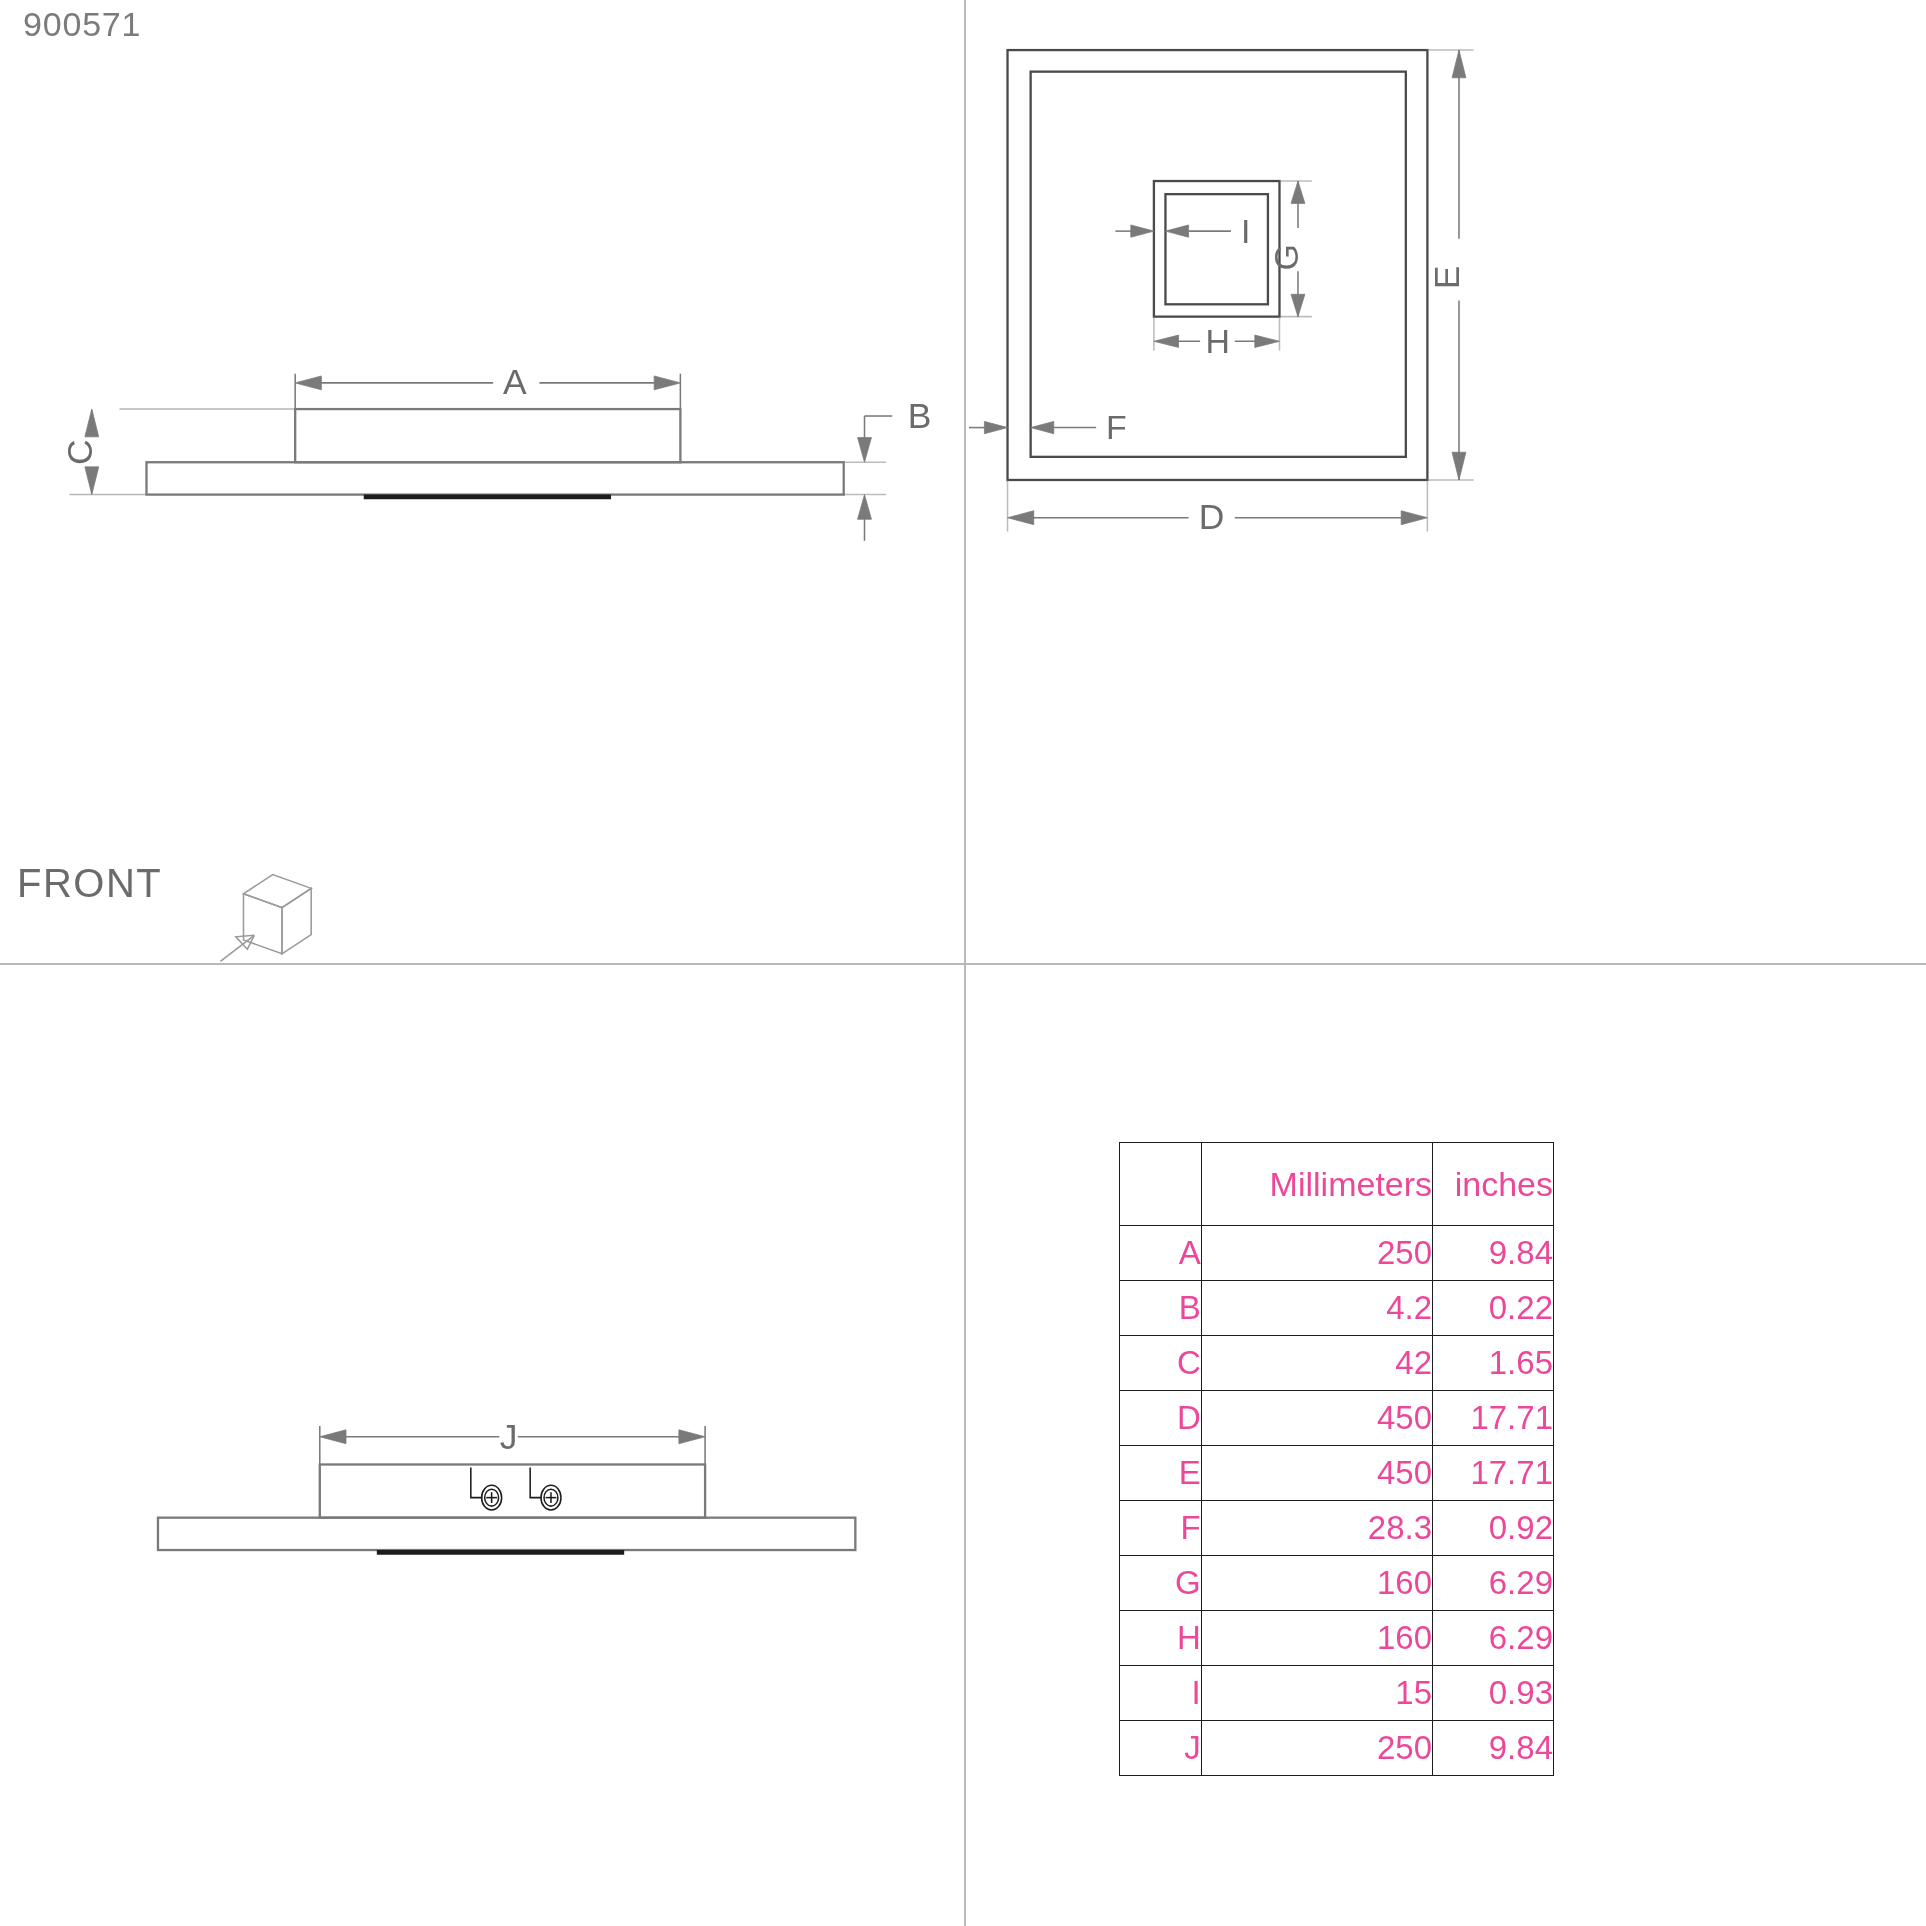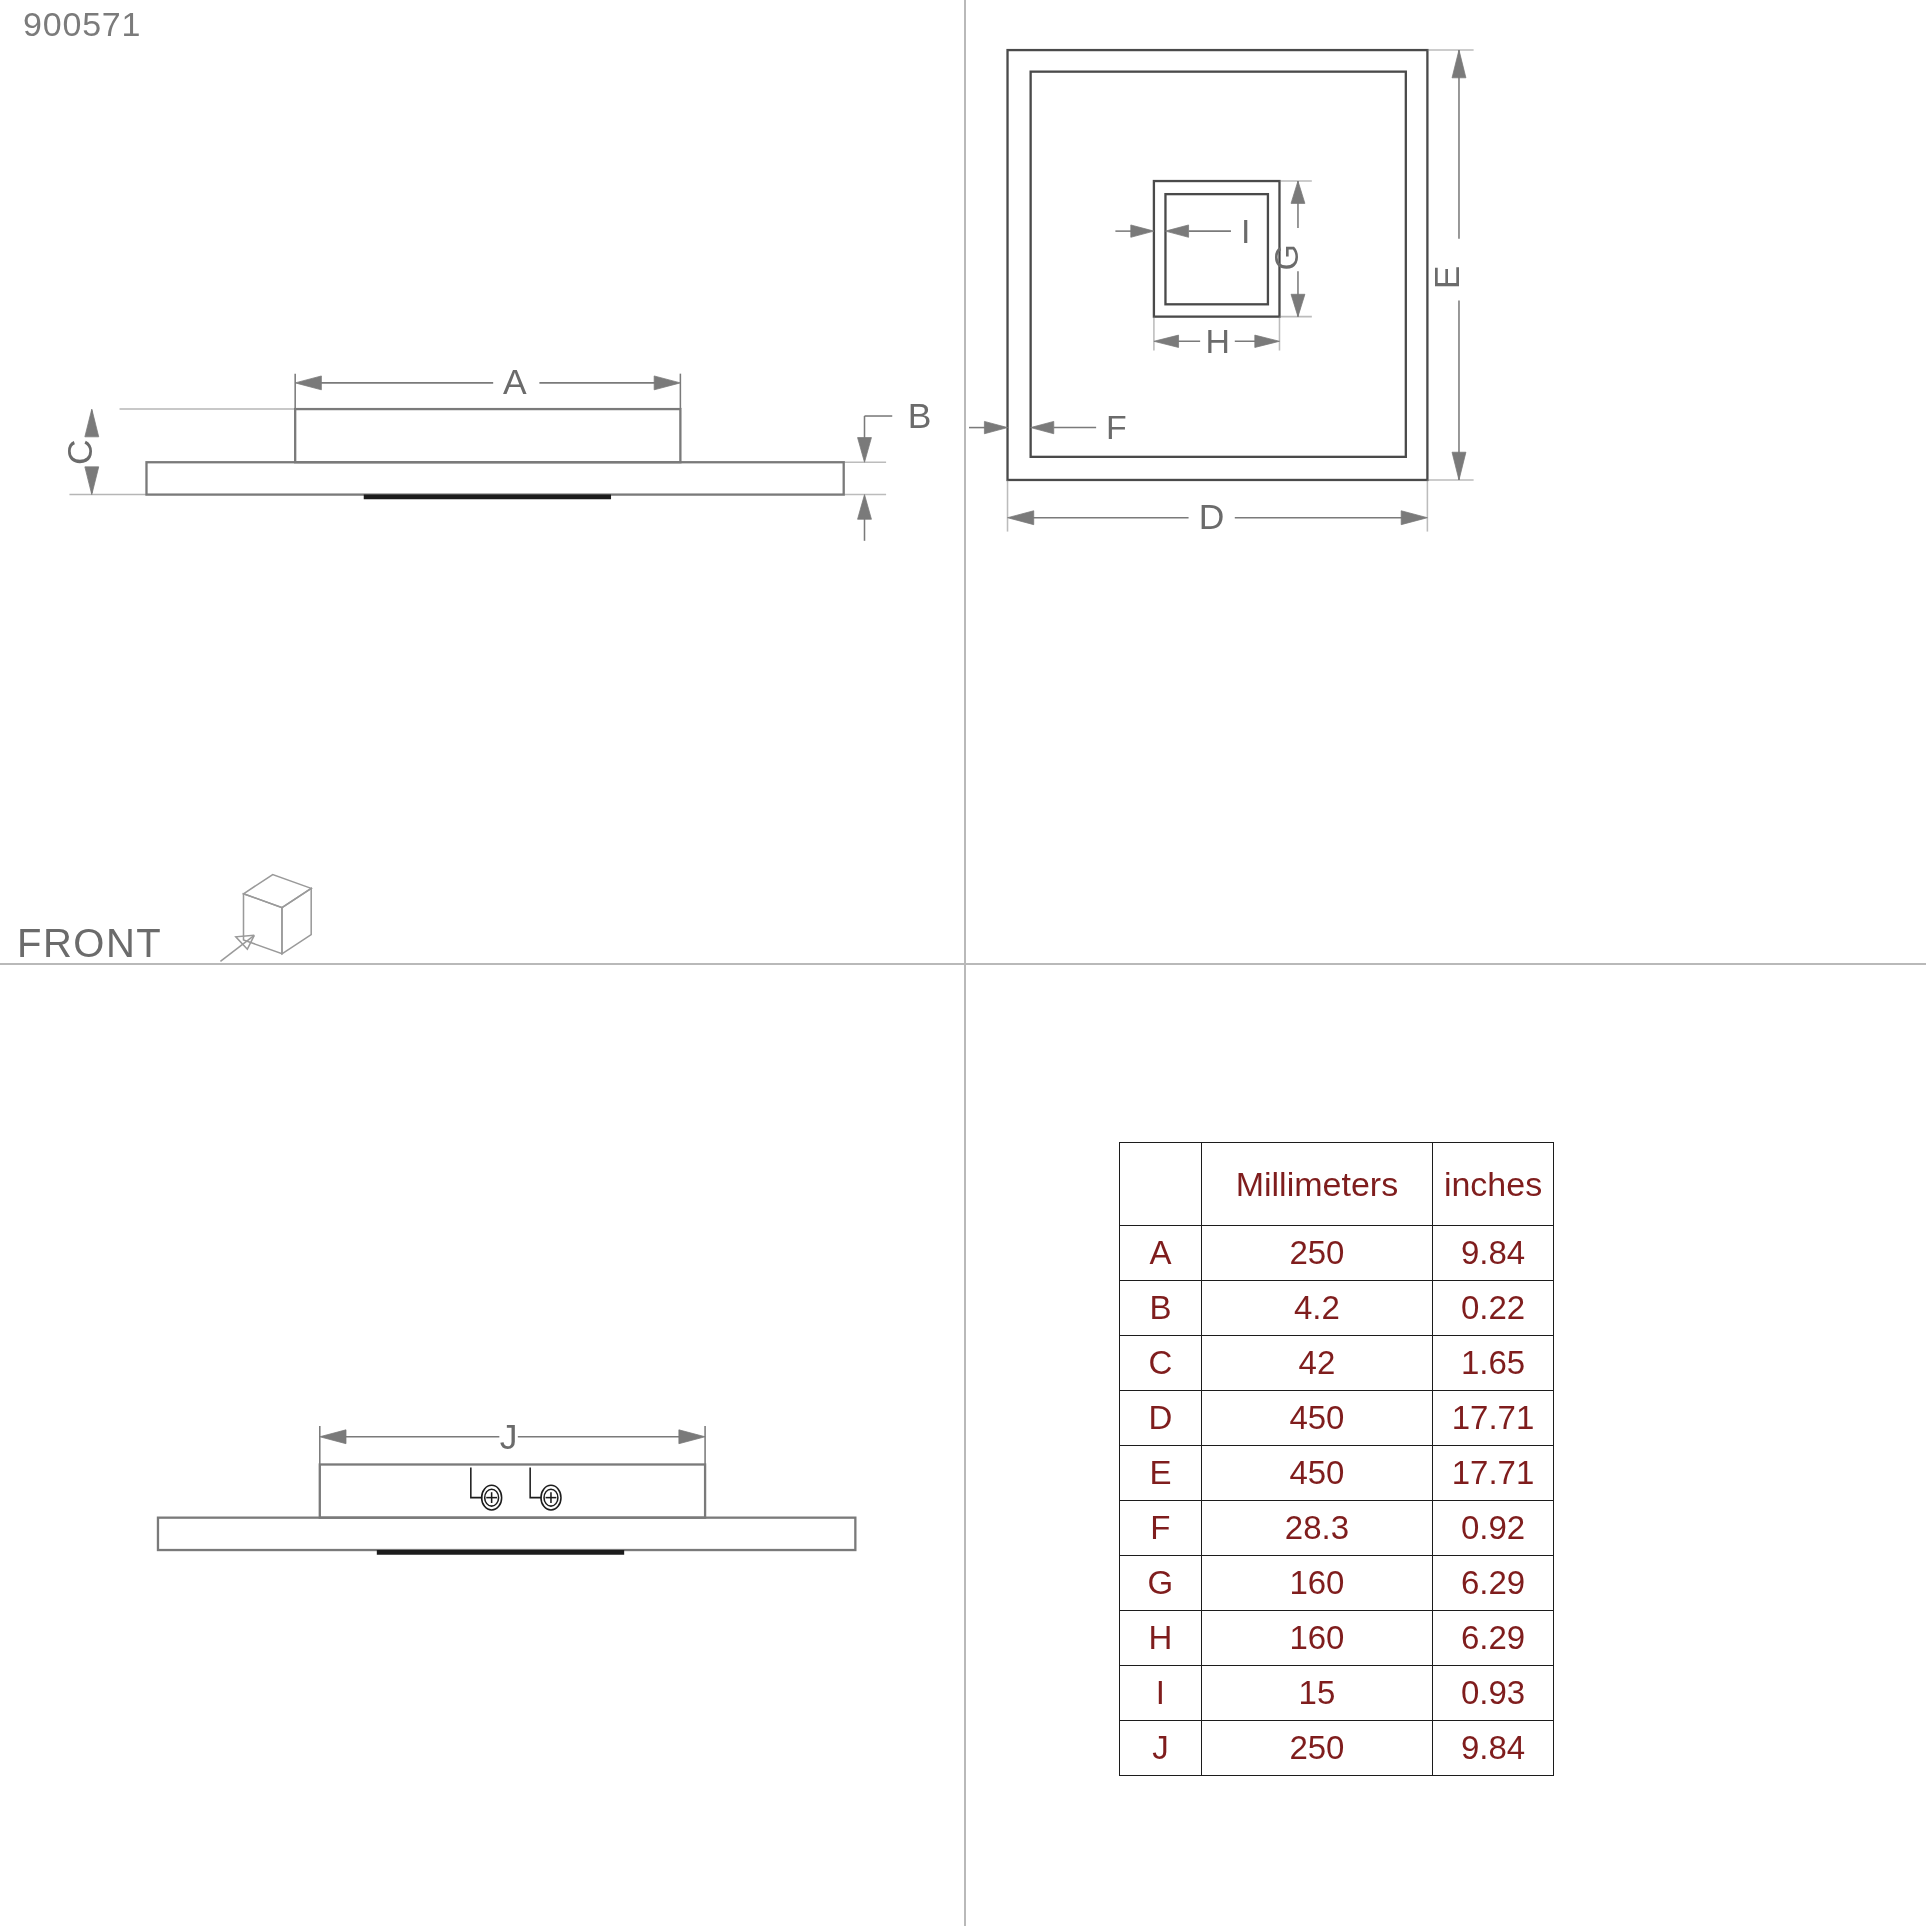--- a/index.html
+++ b/index.html
@@ -44,21 +44,21 @@
   #top-pane   { left: 965px; top: 0;  width: 961px; height: 963px; }
   #side-pane  { left: 0;    top: 965px; width: 964px; height: 962px; }
   #table-pane { left: 965px; top: 965px; width: 961px; height: 962px; }
 
   svg { display: block; overflow: visible; }
 
   
   .view-label {
     position: absolute;
     display: flex;
-    align-items: flex-end;
+    align-items: flex-start;
     gap: 12px;
   }
   .view-label-text {
     font-size: 40px;
     color: #6b6b6b;
     letter-spacing: 1.5px;
     font-family: "Liberation Sans", sans-serif;
     line-height: 1;
   }
   #front-label { left: 17px; top: 863px; }
@@ -67,25 +67,25 @@
   #dimtable {
     position: absolute;
     left: 1119px;
     top: 1142px;
     border-collapse: collapse;
     table-layout: fixed;
     background: #ffffff;
   }
   #dimtable td, #dimtable th {
     border: 1.5px solid #1c1c1c;
-    text-align: center;
+    text-align: right;
     vertical-align: middle;
     font-family: "Liberation Sans", sans-serif;
     font-weight: normal;
-    color: #7f1d1d;
+    color: #ec4899;
     padding: 0;
   }
   #dimtable col.c-key { width: 166px; }
   #dimtable col.c-mm  { width: 335px; }
   #dimtable col.c-in  { width: 154px; }
   #dimtable thead th {
     height: 82px;
     font-size: 34px;
   }
   #dimtable tbody td {

